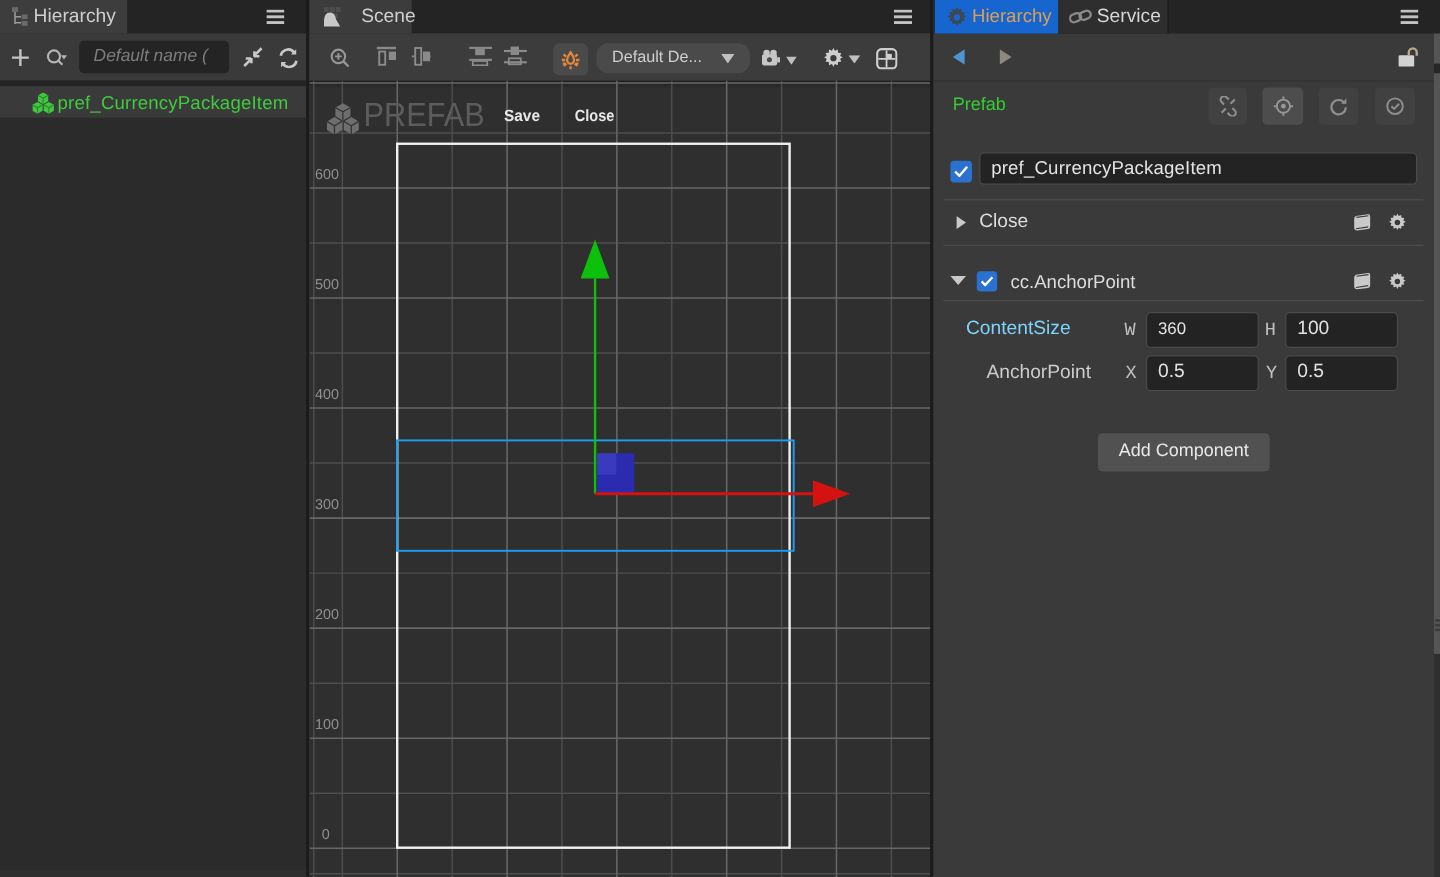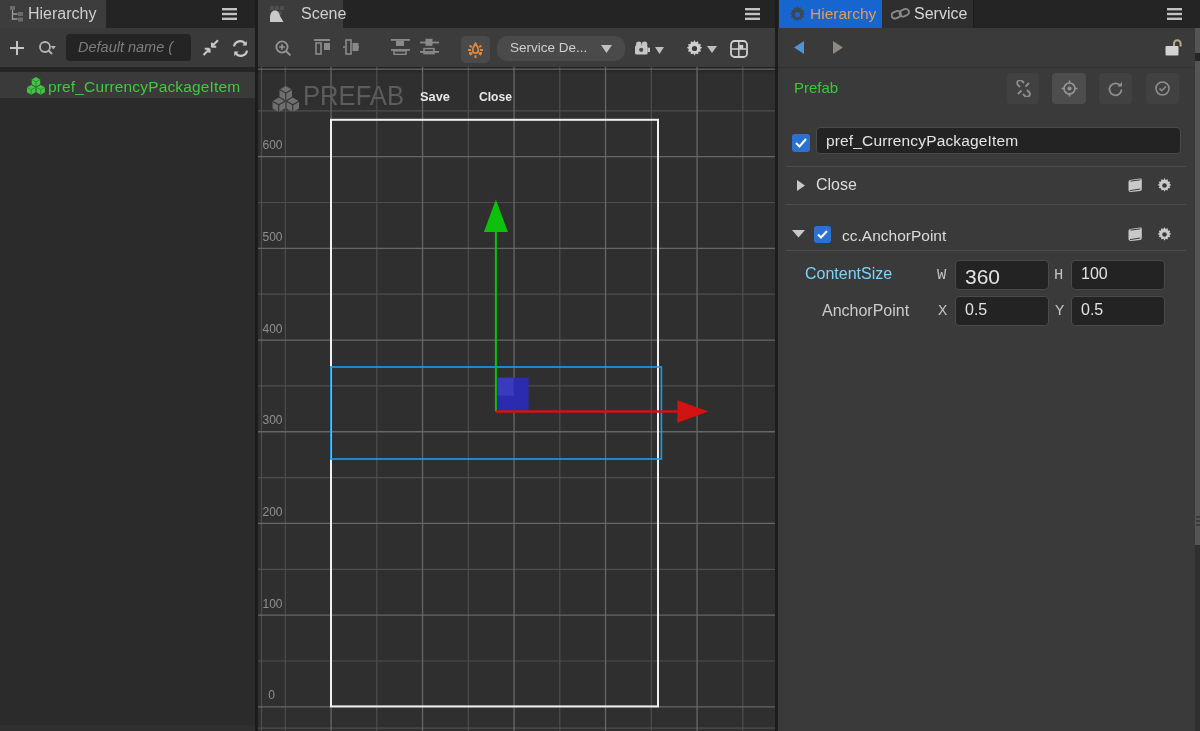--- a/index.html
+++ b/index.html
@@ -143,21 +143,21 @@
 
     <div class="abs" style="left:203px; top:36px; width:29px; height:27px; background:#4a4a4a; border-radius:5px;"></div>
     <svg class="abs" style="left:210px; top:42px;" width="15" height="16" viewBox="0 0 15 16">
       <g stroke="#e2883a" stroke-width="1.9">
         <path d="M7.5 13.2 v2.8 M0 8 h3 M12 8 h3 M1.6 3.4 l2.2 1.8 M10.9 11 l2.2 2 M13.4 3.4 l-2.2 1.8 M1.9 13 l2.2 -2 M1 11 h2.4 M11.6 11 h2.4"></path>
       </g>
       <path d="M7.5 1.5 C9.2 4.2 10.4 5.8 10.4 8.3 a2.9 2.9 0 0 1 -5.8 0 c0 -2.5 1.2 -4.1 2.9 -6.8 z" fill="none" stroke="#e2883a" stroke-width="1.8"></path>
     </svg>
 
     <div class="abs" style="left:239px; top:36px; width:128px; height:25px; background:#4a4a4a; border-radius:10px;">
-      <div class="abs" style="left:13px; top:4px; color:#cfcfcf; font-size:13.5px;">Service De...</div>
+      <div class="abs" style="left:13px; top:4px; color:#cfcfcf; font-size:13.5px;">Default De...</div>
       <svg class="abs" style="left:104px; top:9px;" width="11" height="8">
           <path d="M0 0 h11 l-5.5 8 z" fill="#c0c0c0"></path>
         </svg>
     </div>
 
     <svg class="abs" style="left:376px; top:40px;" width="17" height="17" viewBox="0 0 17 17">
       <g fill="#c6c6c6">
         <circle cx="4.8" cy="4.2" r="2.7"></circle>
         <circle cx="10.6" cy="4.2" r="2.7"></circle>
         <rect x="1" y="5.2" width="12.6" height="9.3" rx="1.5"></rect>
@@ -346,37 +346,40 @@
     </svg>
     <svg class="abs" style="left:379px; top:227px;" width="15" height="15" viewBox="0 0 17 17">
       <path fill="#c9c9c9" d="M8.5 0 l1.2 2.2 2.4-.9 .3 2.6 2.6 .3 -.9 2.4 2.2 1.2 -2.2 1.2 .9 2.4 -2.6 .3 -.3 2.6 -2.4 -.9 -1.2 2.2 -1.2 -2.2 -2.4 .9 -.3 -2.6 -2.6 -.3 .9 -2.4 -2.2 -1.2 2.2 -1.2 -.9 -2.4 2.6 -.3 .3 -2.6 2.4 .9 z"></path>
       <circle cx="8.5" cy="8.5" r="2.6" fill="#3a3a3a"></circle>
     </svg>
     <div class="abs" style="left:8px; top:250px; width:400px; height:1px; background:#4b4b4b;"></div>
 
     <div class="abs" style="left:27px; top:265px; color:#7dd3fc; font-size:16px;">ContentSize</div>
     <div class="abs" style="left:159px; top:266px; color:#c0c0c0; font-size:15.5px; font-family:'Liberation Mono',monospace;">W</div>
     <div class="abs" style="left:177px; top:260px; width:94px; height:30px; background:#232323; border-radius:4px; border:1px solid #4a4a4a;">
-      <div class="abs" style="left:9px; top:4px; color:#e2e2e2; font-size:21px;">360</div>
+      <div class="abs" style="left:9px; top:4px; color:#e2e2e2; font-size:14px;">360</div>
     </div>
     <div class="abs" style="left:276px; top:266px; color:#c0c0c0; font-size:15.5px; font-family:'Liberation Mono',monospace;">H</div>
     <div class="abs" style="left:293px; top:260px; width:94px; height:30px; background:#232323; border-radius:4px; border:1px solid #4a4a4a;">
       <div class="abs" style="left:9px; top:4px; color:#e2e2e2; font-size:16px;">100</div>
     </div>
 
     <div class="abs" style="left:28px; top:302px; color:#cccccc; font-size:16px;margin-left:16px;">AnchorPoint</div>
     <div class="abs" style="left:160px; top:302px; color:#c0c0c0; font-size:15.5px; font-family:'Liberation Mono',monospace;">X</div>
     <div class="abs" style="left:177px; top:296px; width:94px; height:30px; background:#232323; border-radius:4px; border:1px solid #4a4a4a;">
       <div class="abs" style="left:9px; top:4px; color:#e2e2e2; font-size:16px;">0.5</div>
     </div>
     <div class="abs" style="left:277px; top:302px; color:#c0c0c0; font-size:15.5px; font-family:'Liberation Mono',monospace;">Y</div>
     <div class="abs" style="left:293px; top:296px; width:94px; height:30px; background:#232323; border-radius:4px; border:1px solid #4a4a4a;">
       <div class="abs" style="left:9px; top:4px; color:#e2e2e2; font-size:16px;">0.5</div>
     </div>
 
+    <div class="abs" style="left:137px; top:361px; width:143px; height:32px; background:#515151; border-radius:4px; text-align:center;">
+      <div style="color:#e8e8e8; font-size:15px; margin-top:6px;">Add Component</div>
+    </div>
 
     <div class="abs" style="left:417px; top:28px; width:5px; height:703px; background:#2f2f2f;"></div>
     <div class="abs" style="left:417px; top:28px; width:5px; height:517px; background:#555555;"></div>
     <div class="abs" style="left:417px; top:53px; width:5px; height:8px; background:#262626;"></div>
     <div class="abs" style="left:417.5px; top:516px; width:4px; height:2px; background:#3a3a3a;"></div>
     <div class="abs" style="left:417.5px; top:520px; width:4px; height:2px; background:#3a3a3a;"></div>
     <div class="abs" style="left:417.5px; top:524px; width:4px; height:2px; background:#3a3a3a;"></div>
   </div>
 
 </div>

